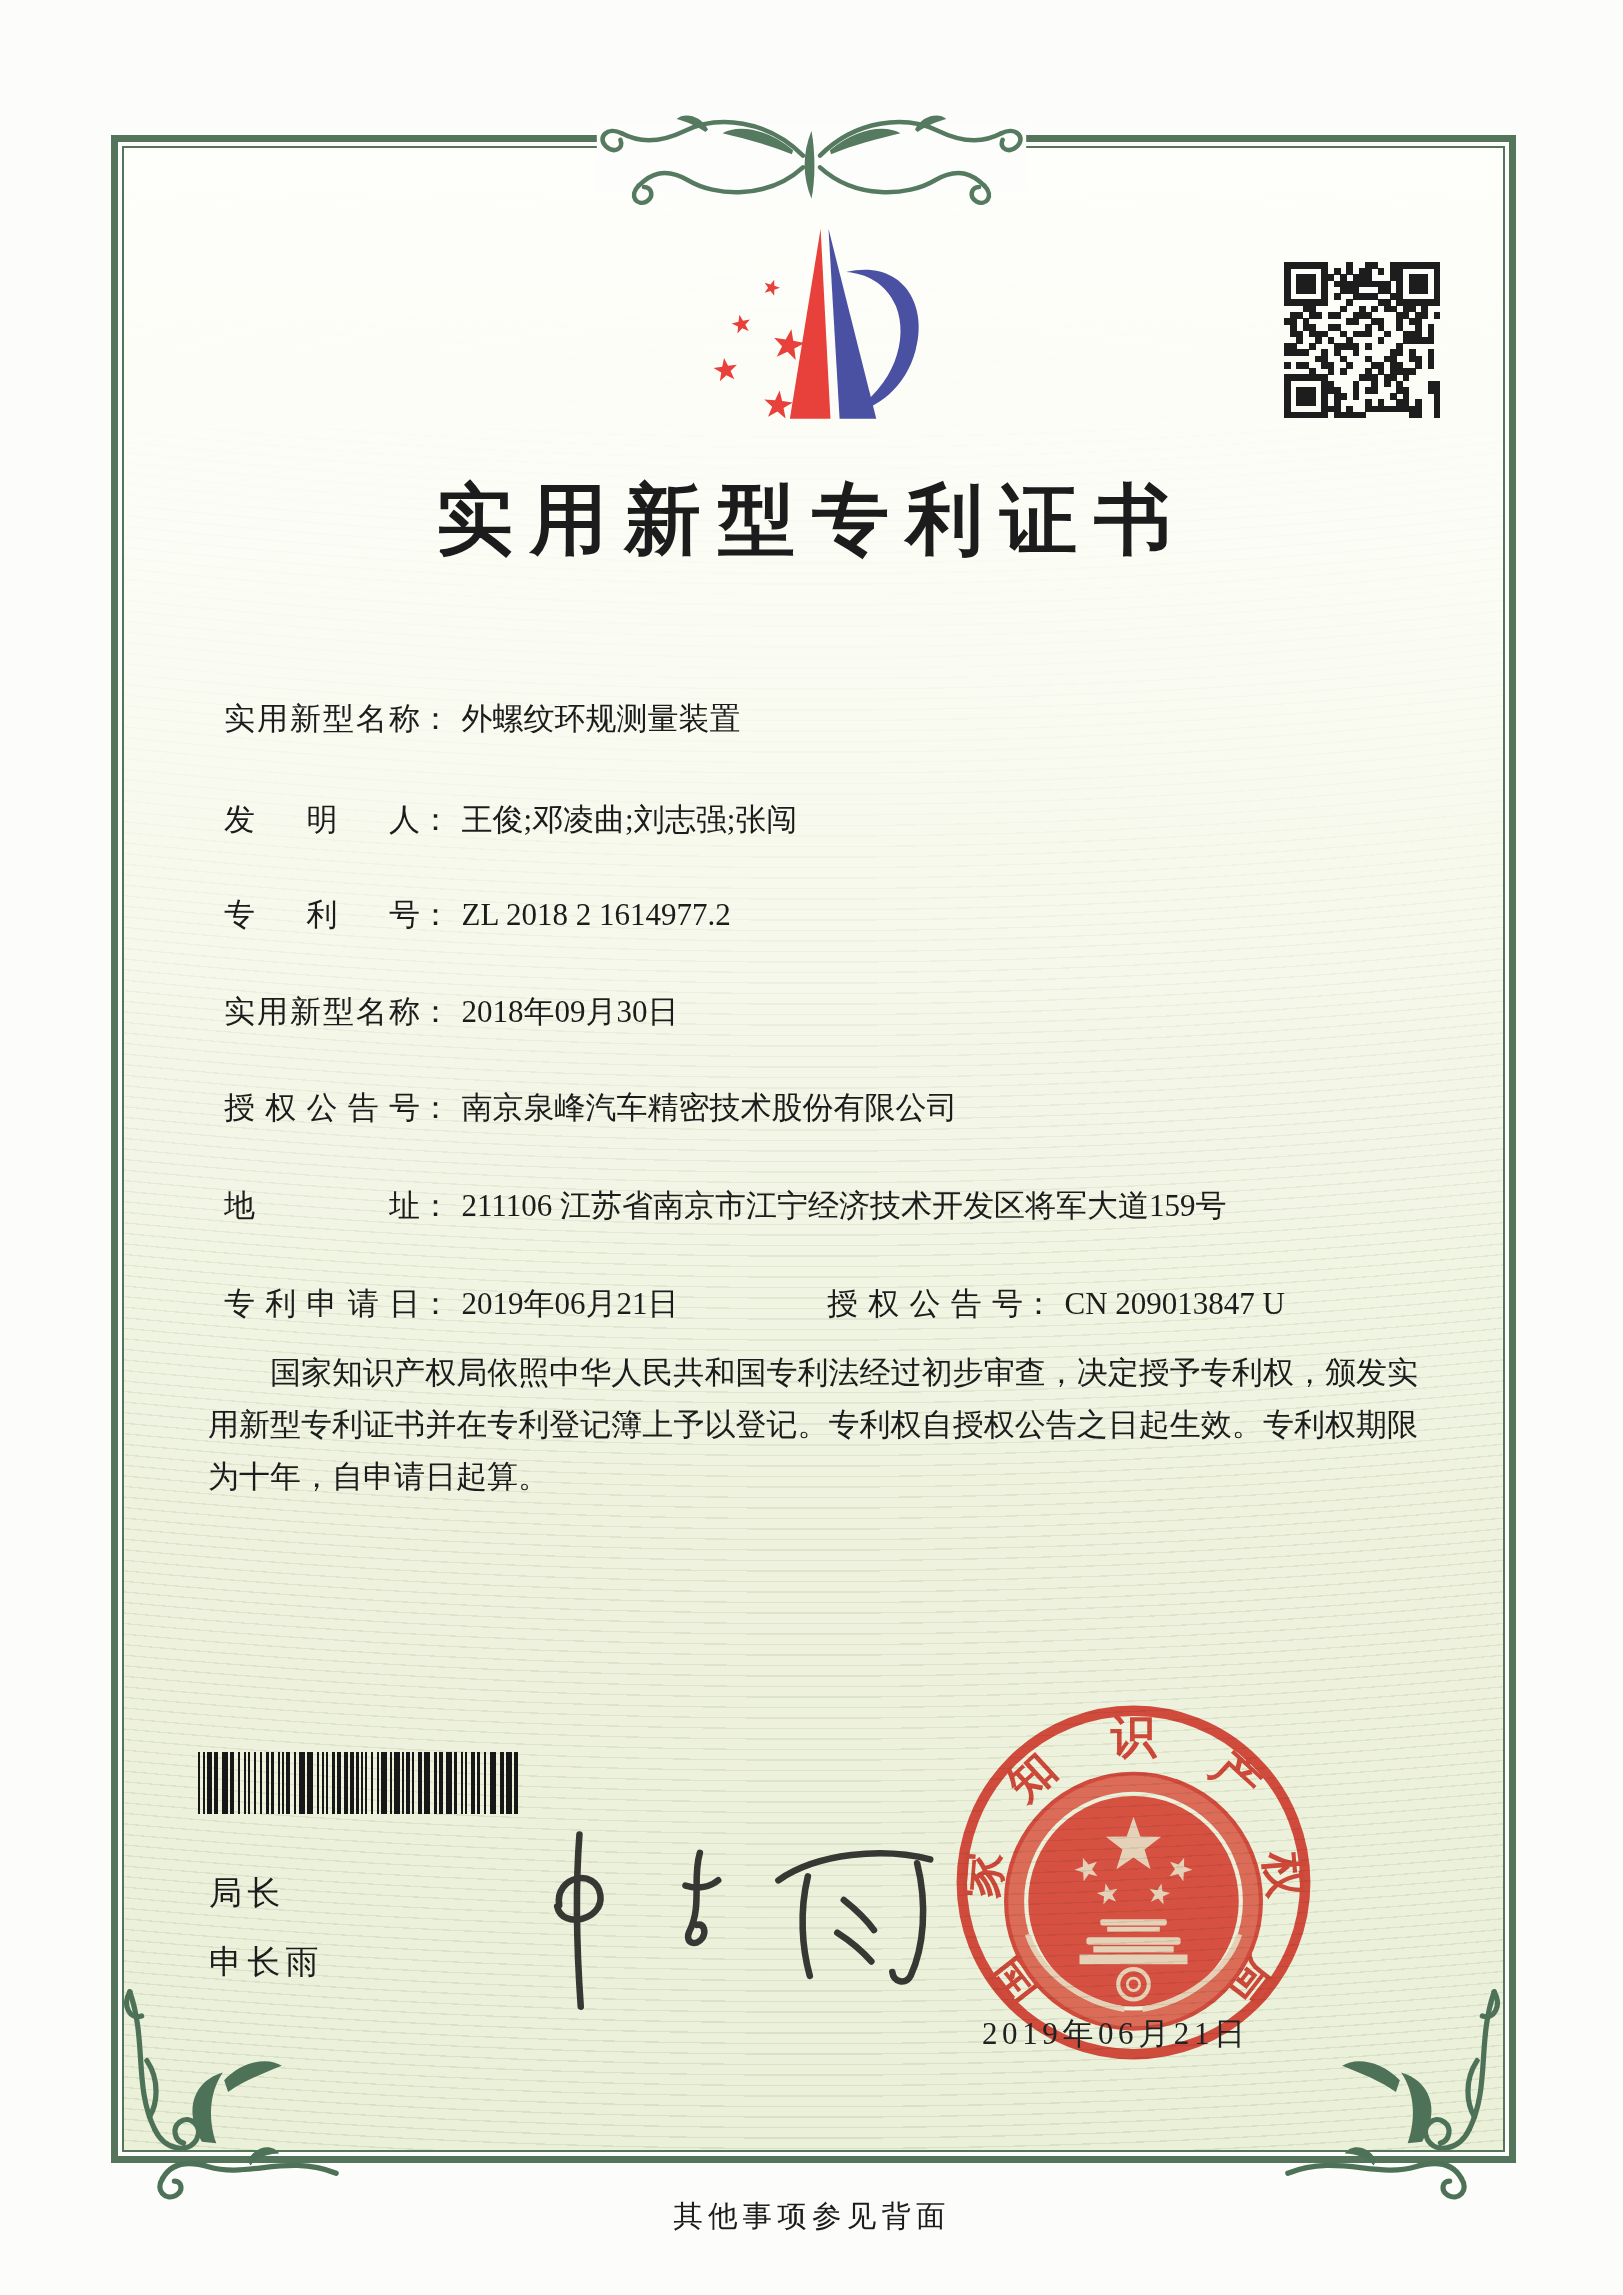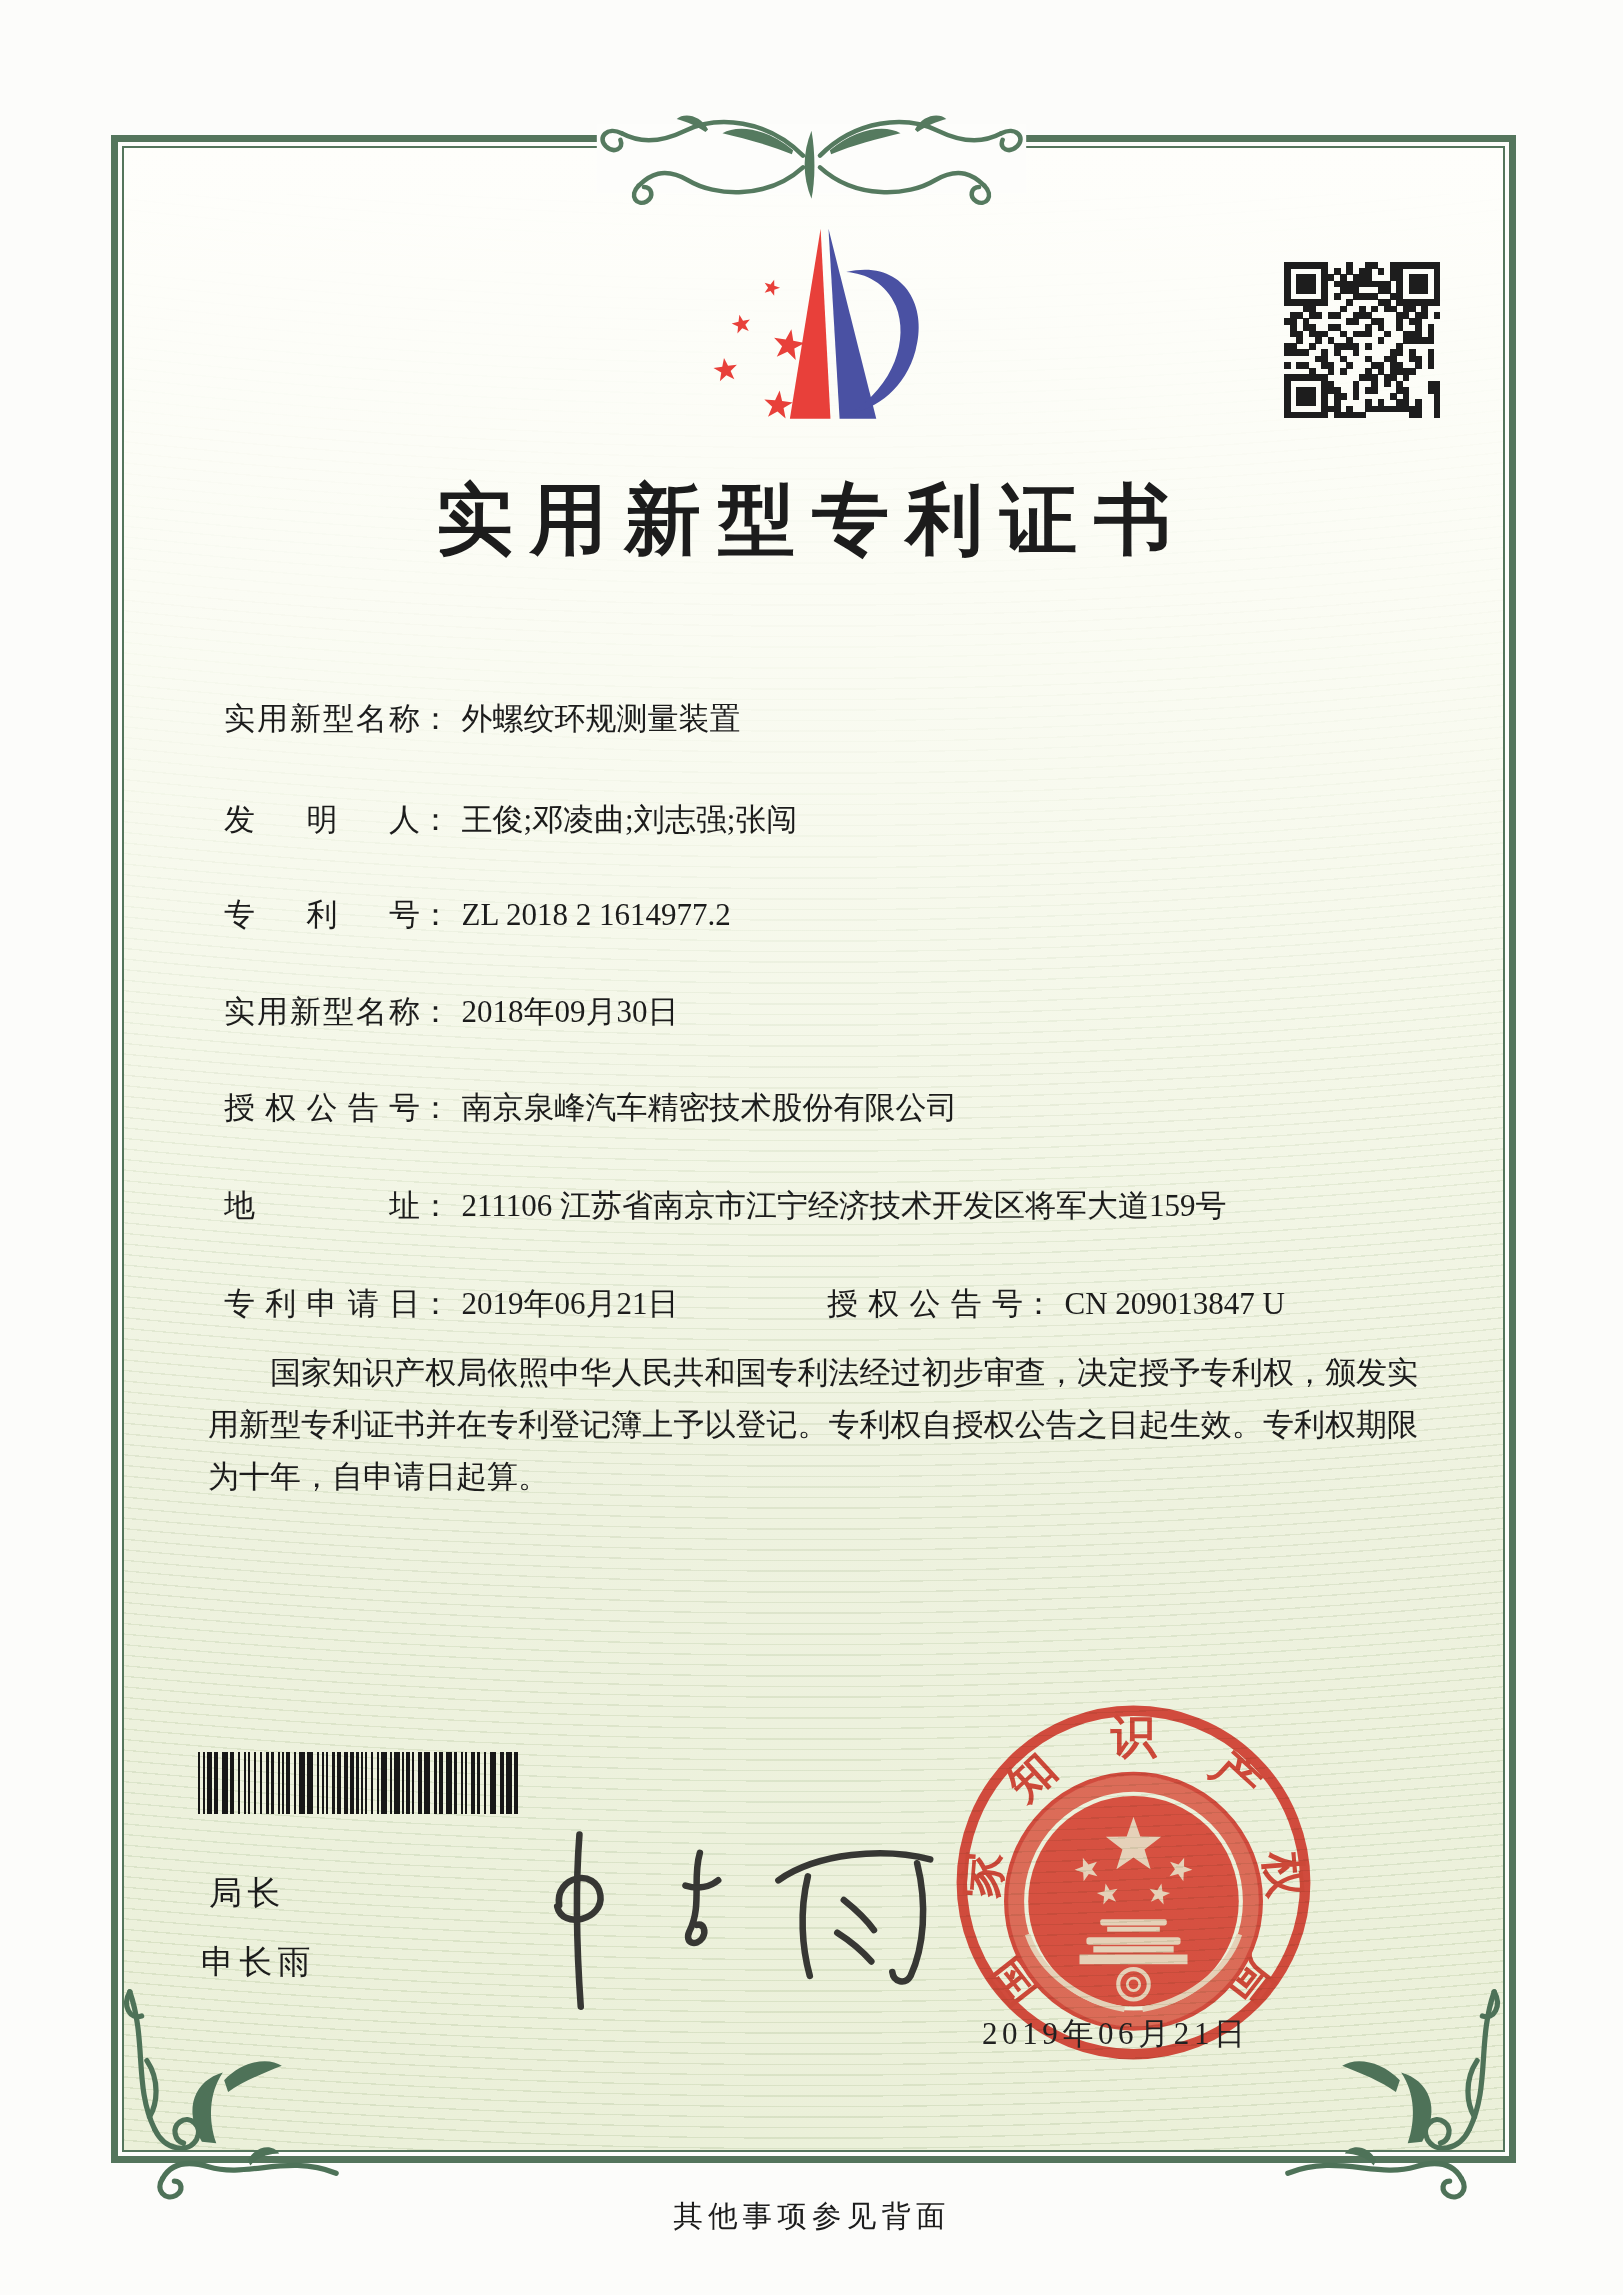--- a/index.html
+++ b/index.html
@@ -26,21 +26,21 @@
   .qr{left:1284px;top:262px;width:156px;height:156px;}
   .qr i{position:absolute;width:4.3%;height:4.3%;background:#1d1d1d;}
   .title{left:0;right:0;top:469px;text-align:center;font-size:77px;font-weight:bold;letter-spacing:17px;}
   .row{left:224px;font-size:31px;white-space:nowrap;}
   .lab{display:inline-block;width:196px;text-align:justify;text-align-last:justify;-moz-text-align-last:justify;}
   .col{margin-right:10.5px;}
   .grp2{position:absolute;left:603px;top:0;white-space:nowrap;}
   .paras{left:208px;top:1347px;width:1210px;font-size:31px;line-height:52px;text-align:justify;}
   .paras p{margin:0;text-indent:2em;}
   .signer-title{left:209px;top:1871px;font-size:33px;letter-spacing:5.2px;}
-  .signer-name{left:201px;top:1940px;font-size:33px;letter-spacing:5.2px;}
+  .signer-name{left:209px;top:1940px;font-size:33px;letter-spacing:5.2px;}
   .signature{left:425px;top:1807px;}
   .barcode{left:198px;top:1752px;width:353px;height:62px;display:flex;align-items:stretch;}
   .barcode i{background:#171717;height:100%;flex:none;}
   .seal{left:950px;top:1699px;opacity:.95;mix-blend-mode:multiply;}
   .seal-char{font-size:66px;font-weight:bold;fill:#dc4237;text-anchor:middle;
              font-family:"Liberation Serif","DejaVu Serif",serif;}
   .seal-date{left:982px;top:2013px;font-size:31px;letter-spacing:4.6px;color:#212121;z-index:5;}
   .page-info{left:0;right:0;top:2091px;text-align:center;font-size:26px;letter-spacing:2px;}
   .back-note{left:0;right:0;top:2197px;text-align:center;font-size:29.5px;letter-spacing:5.2px;}
 </style>

